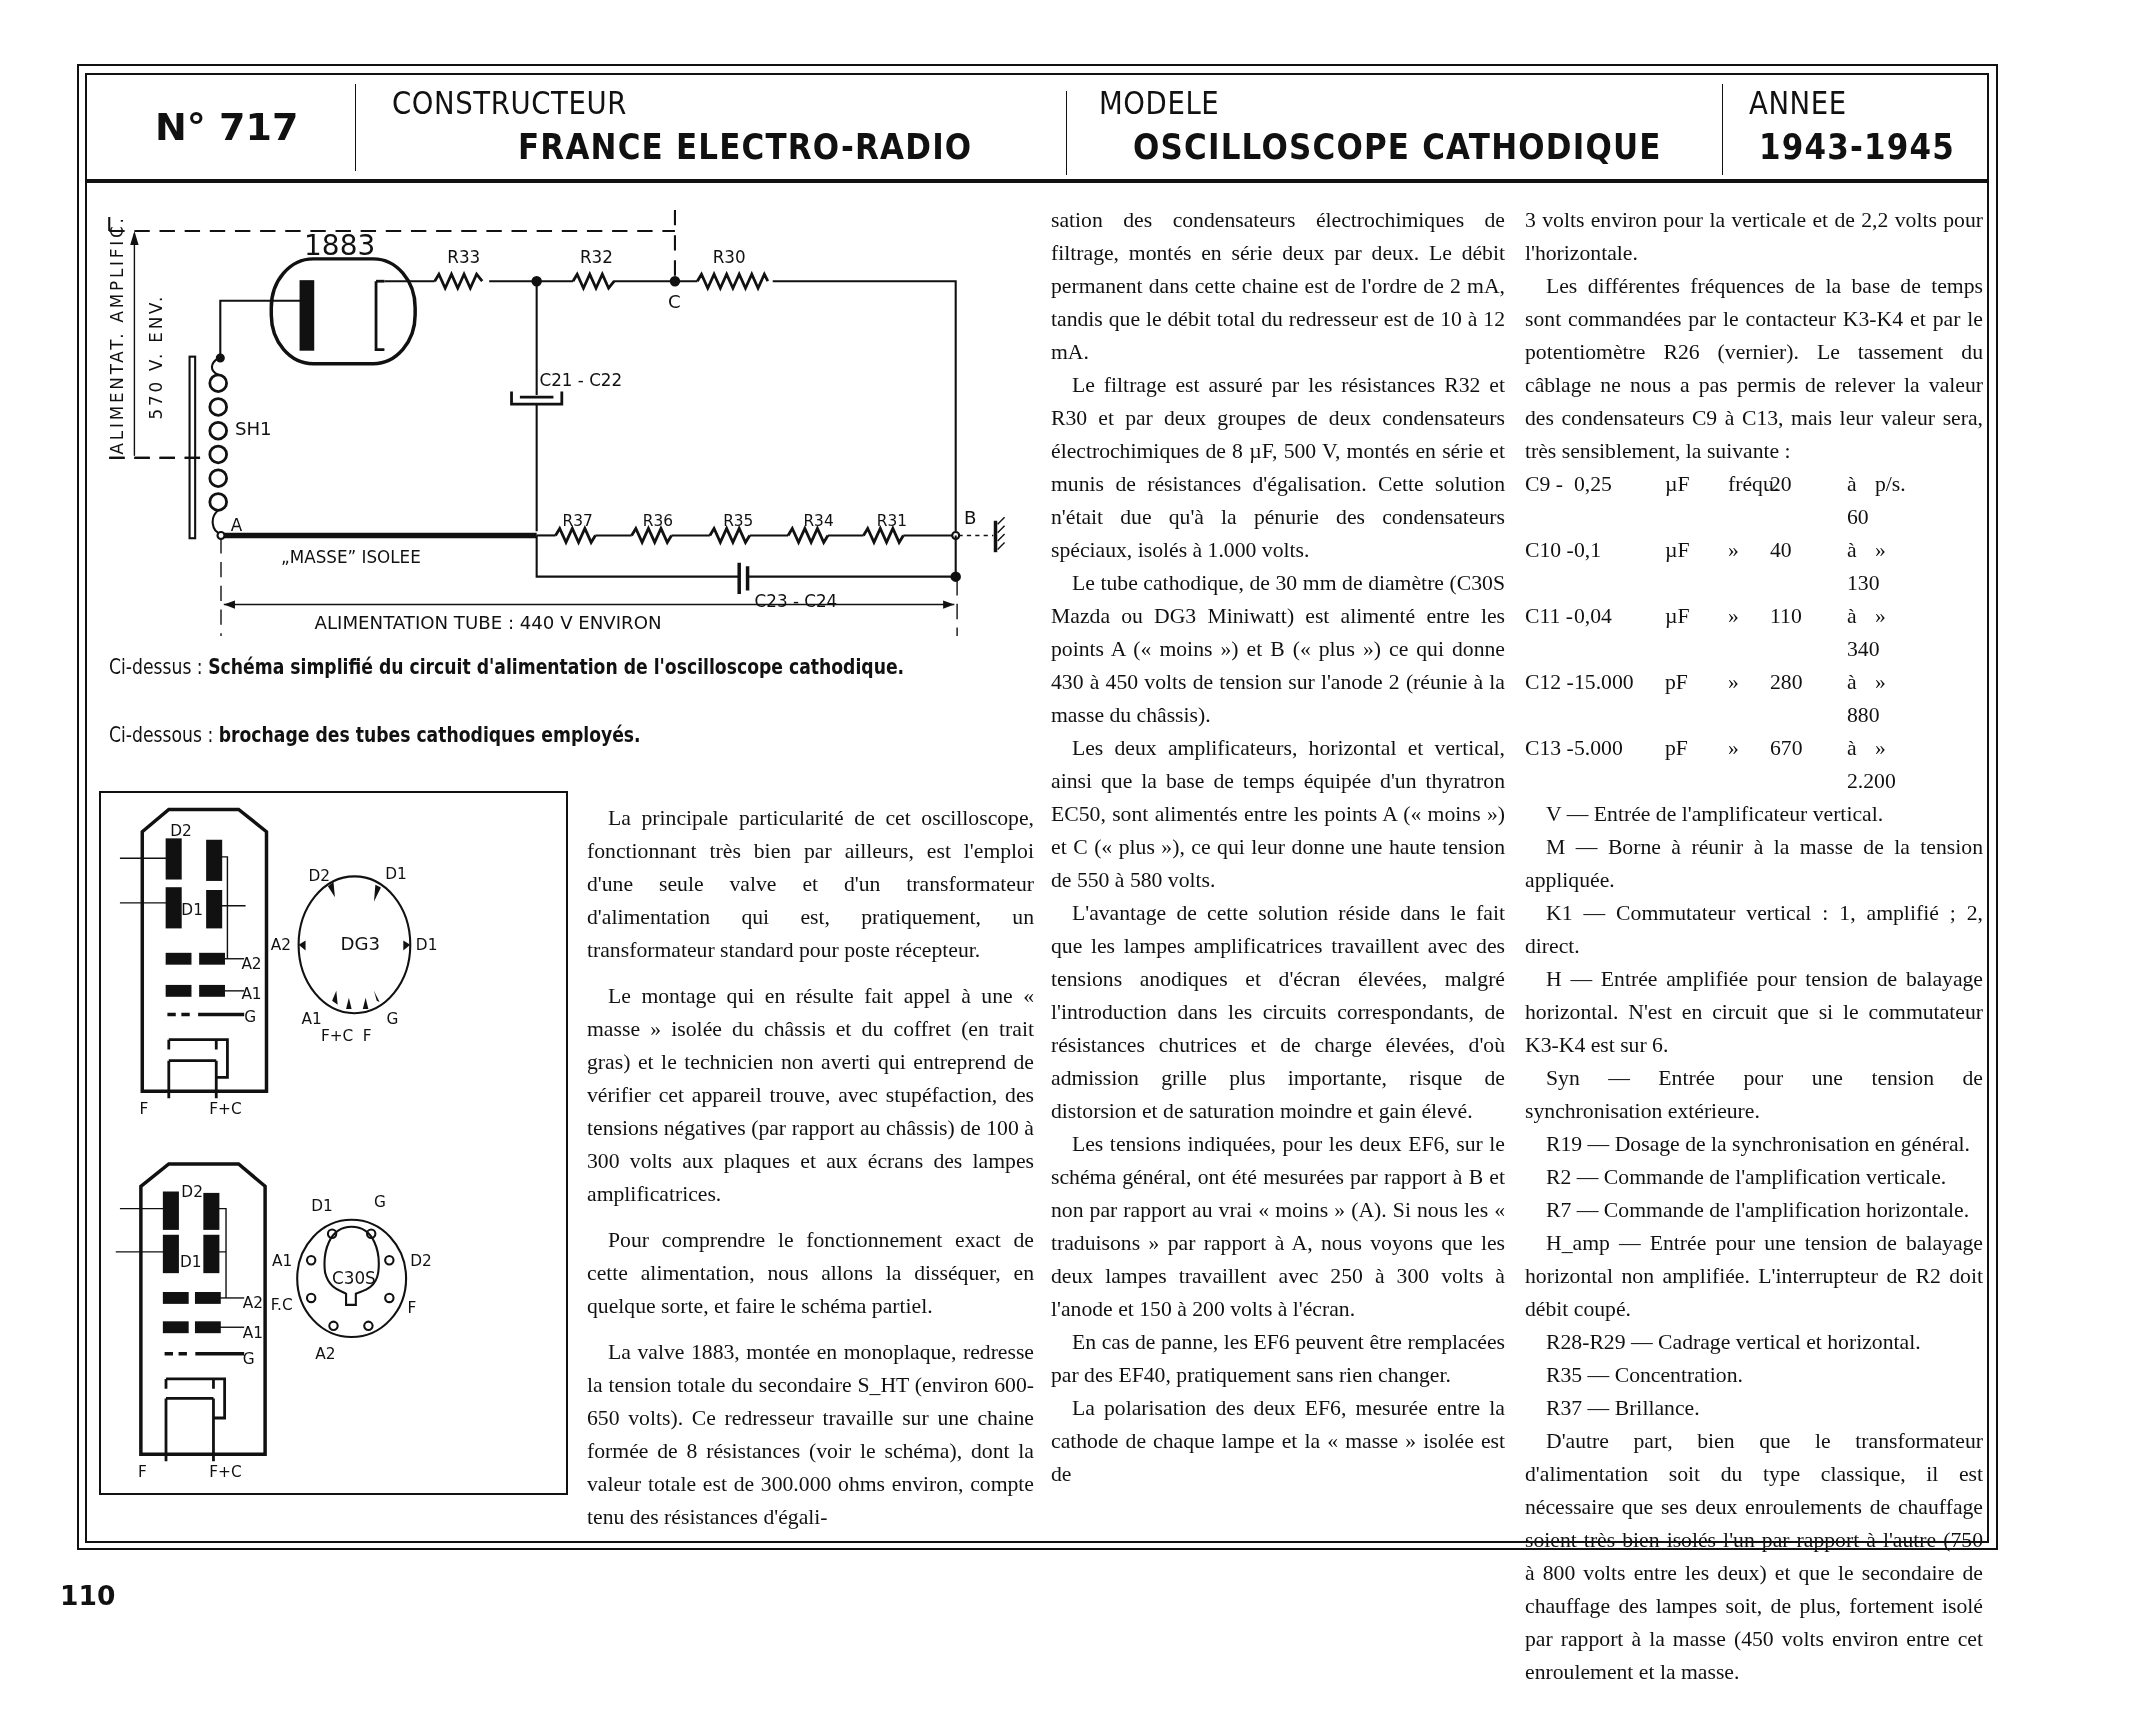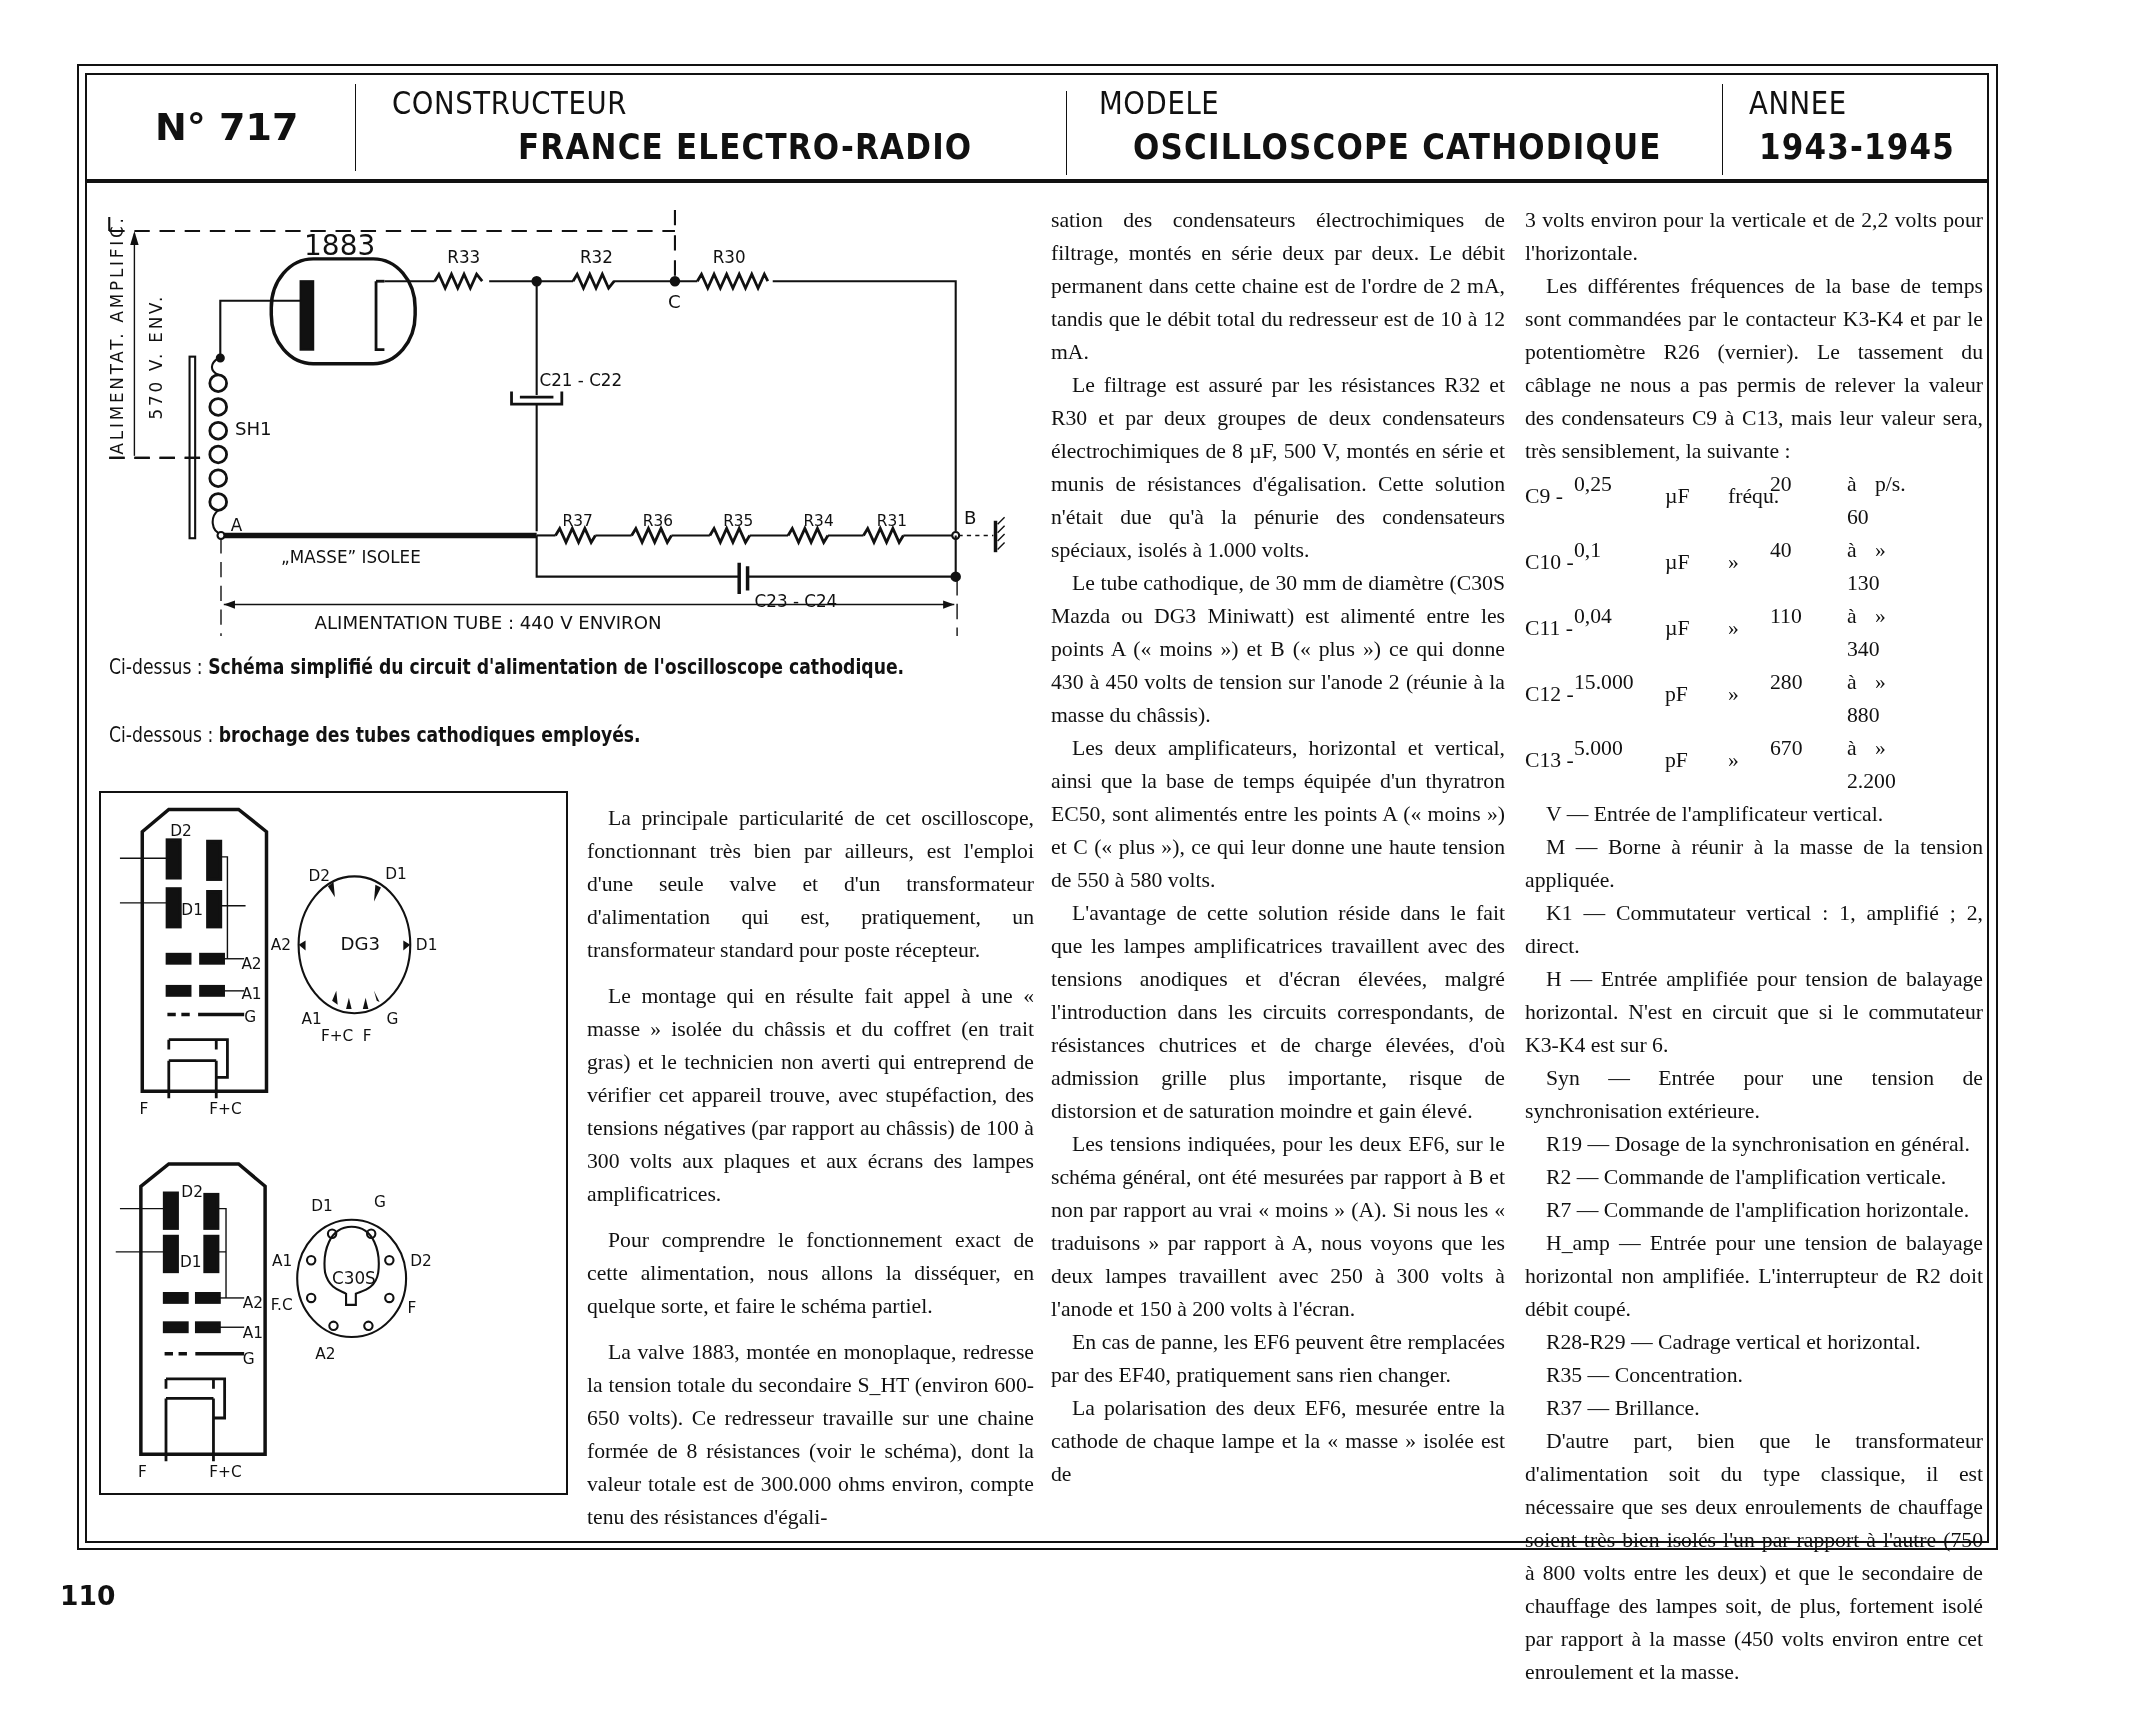--- a/index.html
+++ b/index.html
@@ -13,21 +13,21 @@
   .hdr-value { font-family:"DejaVu Sans", sans-serif; font-weight:bold; font-size:36px; letter-spacing:1.4px; transform:scaleX(0.86); transform-origin:left top; white-space:nowrap; }
   .hdr-num { font-family:"DejaVu Sans", sans-serif; font-weight:bold; font-size:38px; white-space:nowrap; }
   .caption { font-family:"DejaVu Sans", sans-serif; font-size:21px; white-space:nowrap; transform:scaleX(0.82); transform-origin:left top; }
   .caption b { font-weight:bold; }
   .col { font-family:"Liberation Serif", serif; font-size:21.7px; line-height:33px; text-align:justify; transform-origin:left top; }
   .col p { margin:0; text-indent:21px; }
   .col p.noindent { text-indent:0; }
   .col p.gap { margin-top:13px; }
   .col .ttab { display:grid; grid-template-columns:49px 91px 63px 42px 77px 28px 77px 42px; }
   .col .ttab span { text-align:left; }
-  .col .ttab span.l { text-align:left;margin-top:12px; }
+  .col .ttab span.l { text-align:left; }
   .pinbox { left:99px; top:791px; width:469px; height:704px; border:2.8px solid #111; box-sizing:border-box; }
   .pagenum { left:60px; top:1580px; font-family:"DejaVu Sans", sans-serif; font-weight:bold; font-size:26.5px; }
   svg text { font-family:"DejaVu Sans", sans-serif; }
 </style>
 </head>
 <body>
 
 <div class="abs frame-outer"></div>
 <div class="abs frame-inner"></div>
 <div class="abs hdr-rule"></div>

